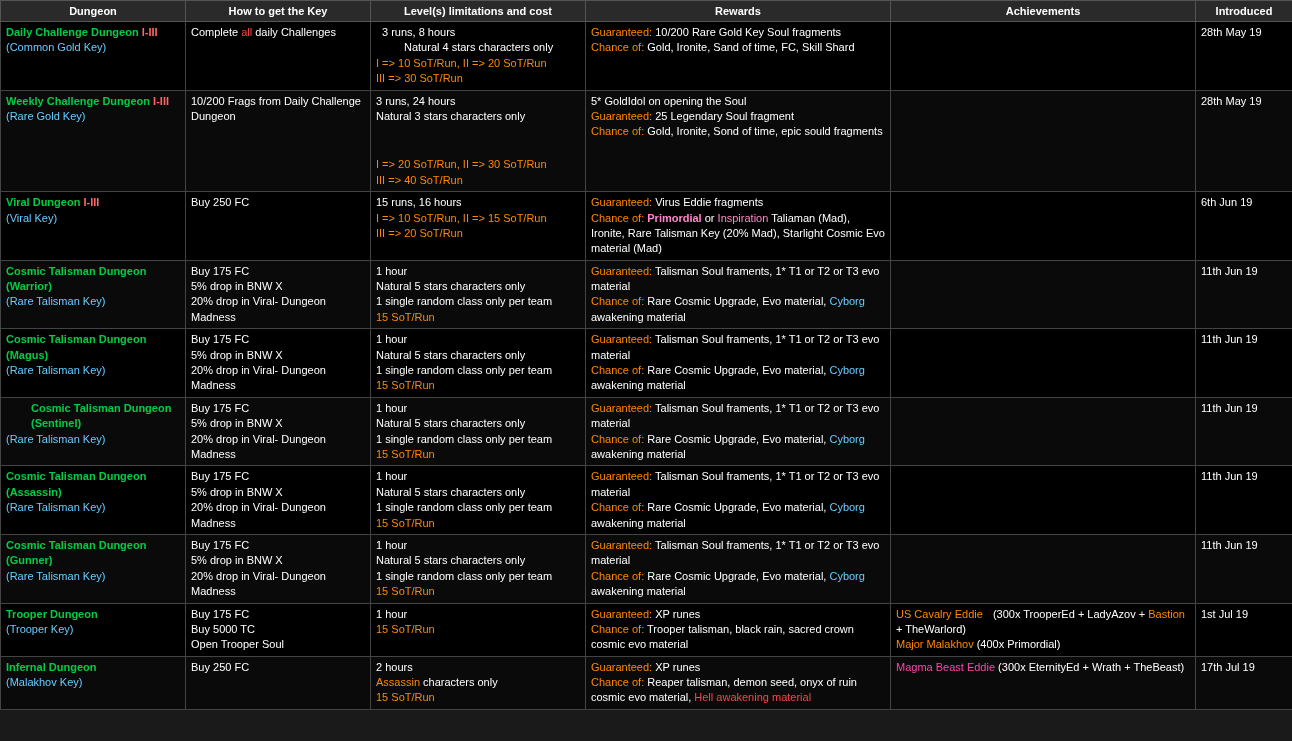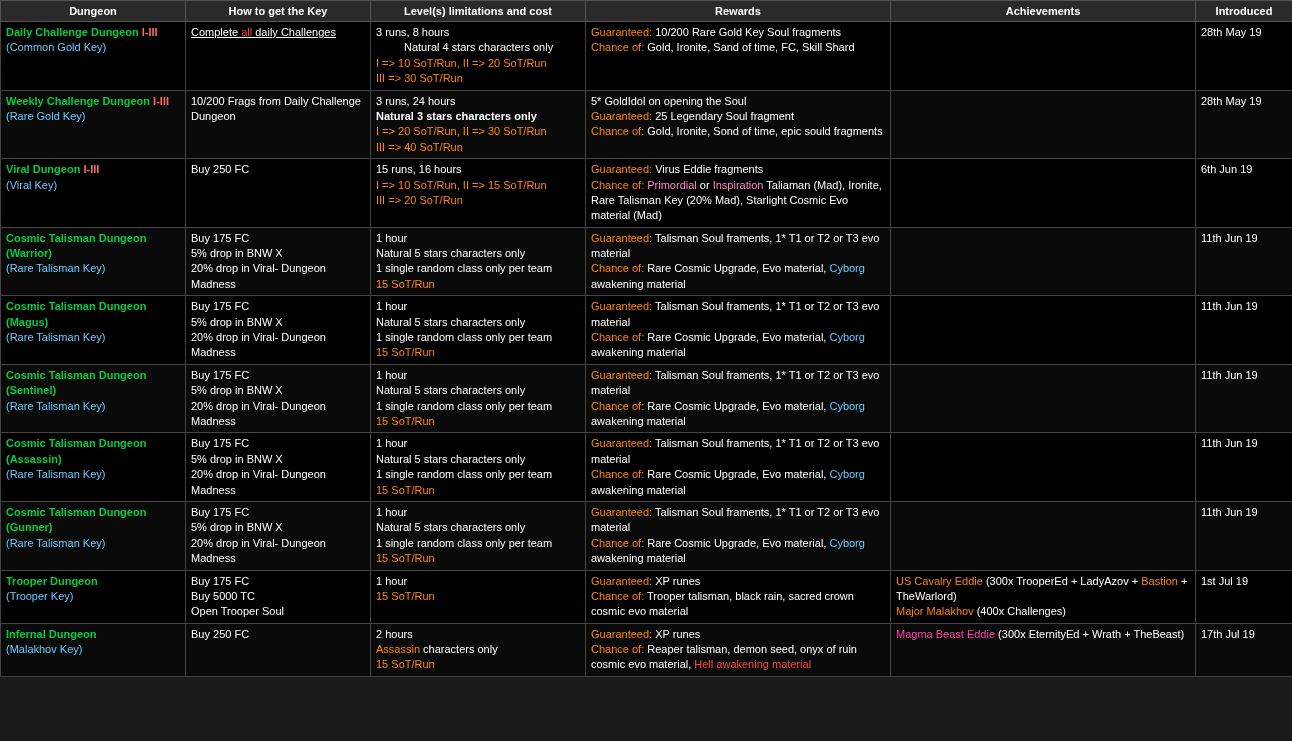--- a/index.html
+++ b/index.html
@@ -63,24 +63,24 @@
       <th>Introduced</th>
     </tr>
   </thead>
   <tbody id="table-body">
   <tr>
         <td>
           <div style="color: rgb(0, 204, 68); font-weight: bold;">Daily Challenge Dungeon <span style="color: rgb(255, 102, 102);">I-III</span></div>
           <div style="color: rgb(102, 204, 255);">(Common Gold Key)</div>
         </td>
         <td>
-          <div style="color: rgb(255, 255, 255); text-decoration: underline;">Complete <span style="color: rgb(255, 68, 68);">all </span>daily Challenges</div>
-        </td>
-        <td>
-          <div style="color: rgb(255, 255, 255);">3 runs, 8 hours</div>
+          <div style="color: rgb(255, 255, 255);">Complete <span style="color: rgb(255, 68, 68);">all </span>daily Challenges</div>
+        </td>
+        <td>
+          <div style="color: rgb(255, 255, 255); margin-left: 6px;">3 runs, 8 hours</div>
           <div style="color: rgb(255, 255, 255); padding-left: 28px;">Natural 4 stars characters only</div>
           <div style="color: rgb(255, 136, 0);">I =&gt; 10 SoT/Run, II =&gt; 20 SoT/Run</div>
           <div style="color: rgb(255, 136, 0);">III =&gt; 30 SoT/Run</div>
         </td>
         <td>
           <div><span style="color: rgb(255, 136, 0);">Guaranteed:</span><span style="color: rgb(255, 255, 255);"> 10/200 Rare Gold Key Soul fragments</span></div>
           <div><span style="color: rgb(255, 136, 0);">Chance of:</span><span style="color: rgb(255, 255, 255);"> Gold, Ironite, Sand of time, FC, Skill Shard</span></div>
         </td>
         <td></td>
         <td style="color: rgb(255, 255, 255);">28th May 19</td>
@@ -88,22 +88,22 @@
       <tr>
         <td>
           <div style="color: rgb(0, 204, 68); font-weight: bold;">Weekly Challenge Dungeon <span style="color: rgb(255, 102, 102);">I-III</span></div>
           <div style="color: rgb(102, 204, 255);">(Rare Gold Key)</div>
         </td>
         <td>
           <div style="color: rgb(255, 255, 255);">10/200 Frags from Daily Challenge Dungeon</div>
         </td>
         <td>
           <div style="color: rgb(255, 255, 255);">3 runs, 24 hours</div>
-          <div style="color: rgb(255, 255, 255); font-weight: bold;">Natural 3 stars characters only</div>
-          <div style="color: rgb(255, 136, 0);">I =&gt; 20 SoT/Run, II =&gt; 30 SoT/Run</div>
+          <div style="color: rgb(255, 255, 255);">Natural 3 stars characters only</div>
+          <div style="color: rgb(255, 136, 0); margin-top: 33px;">I =&gt; 20 SoT/Run, II =&gt; 30 SoT/Run</div>
           <div style="color: rgb(255, 136, 0);">III =&gt; 40 SoT/Run</div>
         </td>
         <td>
           <div style="color: rgb(255, 255, 255);">5* GoldIdol on opening the Soul</div>
           <div><span style="color: rgb(255, 136, 0);">Guaranteed:</span> 25 Legendary Soul fragment</div>
           <div><span style="color: rgb(255, 136, 0);">Chance of:</span> Gold, Ironite, Sond of time, epic sould fragments</div>
         </td>
         <td></td>
         <td style="color: rgb(255, 255, 255);">28th May 19</td>
       </tr>
@@ -115,21 +115,21 @@
         <td>
           <div style="color: rgb(255, 255, 255);">Buy 250 FC</div>
         </td>
         <td>
           <div style="color: rgb(255, 255, 255);">15 runs, 16 hours</div>
           <div style="color: rgb(255, 136, 0);">I =&gt; 10 SoT/Run, II =&gt; 15 SoT/Run</div>
           <div style="color: rgb(255, 136, 0);">III =&gt; 20 SoT/Run</div>
         </td>
         <td>
           <div><span style="color: rgb(255, 136, 0);">Guaranteed:</span> Virus Eddie fragments</div>
-          <div><span style="color: rgb(255, 136, 0);">Chance of:</span> <span style="color: rgb(255, 136, 204);">Primordial</span> or <span style="color: rgb(255, 136, 204);">Inspiration</span> Taliaman (Mad), Ironite, Rare Talisman Key (20% Mad), Starlight Cosmic Evo material (Mad)</div>
+          <div><span style="color: rgb(255, 136, 0);">Chance of:</span> <span style="color: rgb(255, 136, 204); font-weight: bold;">Primordial</span> or <span style="color: rgb(255, 136, 204);">Inspiration</span> Taliaman (Mad), Ironite, Rare Talisman Key (20% Mad), Starlight Cosmic Evo material (Mad)</div>
         </td>
         <td></td>
         <td style="color: rgb(255, 255, 255);">6th Jun 19</td>
       </tr>
       <tr>
         <td>
           <div style="color: rgb(0, 204, 68); font-weight: bold;">Cosmic Talisman Dungeon (Warrior)</div>
           <div style="color: rgb(102, 204, 255);">(Rare Talisman Key)</div>
         </td>
         <td>
@@ -168,21 +168,21 @@
         </td>
         <td>
           <div><span style="color: rgb(255, 136, 0);">Guaranteed:</span> Talisman Soul framents, 1* T1 or T2 or T3 evo material</div>
           <div><span style="color: rgb(255, 136, 0);">Chance of:</span> Rare Cosmic Upgrade, Evo material, <span style="color: rgb(102, 204, 255);">Cyborg</span> awakening material</div>
         </td>
         <td></td>
         <td style="color: rgb(255, 255, 255);">11th Jun 19</td>
       </tr>
       <tr>
         <td>
-          <div style="color: rgb(0, 204, 68); font-weight: bold;">Cosmic Talisman Dungeon (Sentinel)</div>
+          <div style="color: rgb(0, 204, 68); font-weight: bold; margin-left: 25px;">Cosmic Talisman Dungeon (Sentinel)</div>
           <div style="color: rgb(102, 204, 255);">(Rare Talisman Key)</div>
         </td>
         <td>
           <div style="color: rgb(255, 255, 255);">Buy 175 FC</div>
           <div style="color: rgb(255, 255, 255);">5% drop in BNW X</div>
           <div style="color: rgb(255, 255, 255);">20% drop in Viral- Dungeon Madness</div>
         </td>
         <td>
           <div style="color: rgb(255, 255, 255);">1 hour</div>
           <div style="color: rgb(255, 255, 255);">Natural 5 stars characters only</div>
@@ -254,22 +254,22 @@
         </td>
         <td>
           <div style="color: rgb(255, 255, 255);">1 hour</div>
           <div style="color: rgb(255, 136, 0);">15 SoT/Run</div>
         </td>
         <td>
           <div><span style="color: rgb(255, 136, 0);">Guaranteed:</span> XP runes</div>
           <div><span style="color: rgb(255, 136, 0);">Chance of:</span> Trooper talisman, black rain, sacred crown cosmic evo material</div>
         </td>
         <td>
-          <div><span style="color: rgb(255, 136, 0);">US Cavalry Eddie</span><span style="color: rgb(255, 255, 255);"> (300x TrooperEd + LadyAzov + </span><span style="color: rgb(255, 136, 0);">Bastion</span><span style="color: rgb(255, 255, 255);"> + TheWarlord)</span></div>
-          <div><span style="color: rgb(255, 136, 0);">Major Malakhov</span><span style="color: rgb(255, 255, 255);"> (400x Challenges)</span></div>
+          <div><span style="color: rgb(255, 136, 0);">US Cavalry Eddie</span><span style="color: rgb(255, 255, 255); margin-left: 7px;"> (300x TrooperEd + LadyAzov + </span><span style="color: rgb(255, 136, 0);">Bastion</span><span style="color: rgb(255, 255, 255);"> + TheWarlord)</span></div>
+          <div><span style="color: rgb(255, 136, 0);">Major Malakhov</span><span style="color: rgb(255, 255, 255);"> (400x Primordial)</span></div>
         </td>
         <td style="color: rgb(255, 255, 255);">1st Jul 19</td>
       </tr>
       <tr>
         <td>
           <div style="color: rgb(0, 204, 68); font-weight: bold;">Infernal Dungeon</div>
           <div style="color: rgb(102, 204, 255);">(Malakhov Key)</div>
         </td>
         <td>
           <div style="color: rgb(255, 255, 255);">Buy 250 FC</div>

